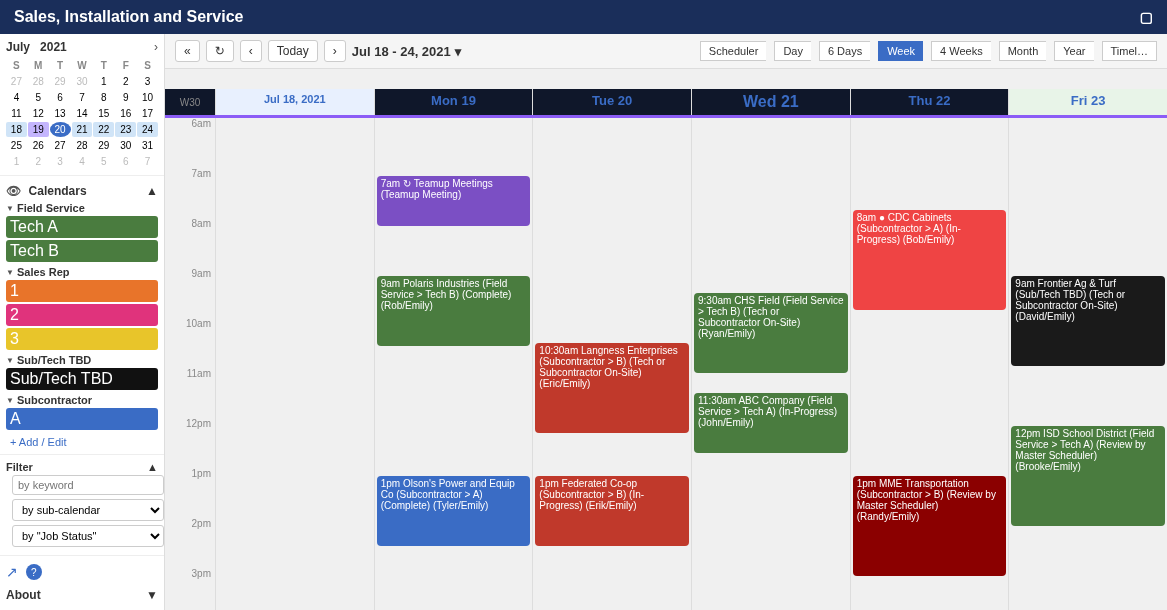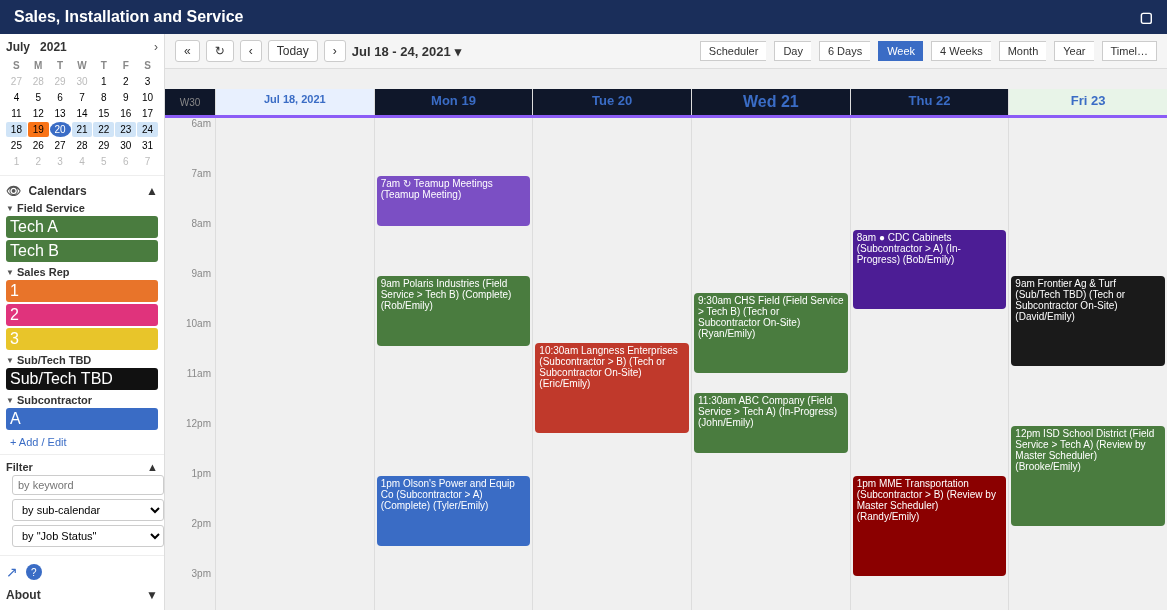--- a/index.html
+++ b/index.html
@@ -303,21 +303,21 @@
           <div class="day-cell">9</div>
           <div class="day-cell">10</div>
           <div class="day-cell">11</div>
           <div class="day-cell">12</div>
           <div class="day-cell">13</div>
           <div class="day-cell">14</div>
           <div class="day-cell">15</div>
           <div class="day-cell">16</div>
           <div class="day-cell">17</div>
           <div class="day-cell" style="background: rgb(208, 228, 247); border-radius: 2px;">18</div>
-          <div class="day-cell" style="background: #f97316; border-radius: 2px;">19</div>
+          <div class="day-cell" style="background: #c4b5fd; border-radius: 2px;">19</div>
           <div class="day-cell" style="background: rgb(58, 108, 197); border-radius: 50%; color: white;">20</div>
           <div class="day-cell" style="background: rgb(208, 228, 247); border-radius: 2px;">21</div>
           <div class="day-cell" style="background: rgb(208, 228, 247); border-radius: 2px;">22</div>
           <div class="day-cell" style="background: rgb(208, 228, 247); border-radius: 2px;">23</div>
           <div class="day-cell" style="background: rgb(208, 228, 247); border-radius: 2px;">24</div>
           <div class="day-cell">25</div>
           <div class="day-cell">26</div>
           <div class="day-cell">27</div>
           <div class="day-cell">28</div>
           <div class="day-cell">29</div>
@@ -498,20 +498,21 @@
               <div class="hour-slot"></div>
               <div class="hour-slot"></div>
               <div class="hour-slot"></div>
               <div class="hour-slot"></div>
               <div class="hour-slot"></div>
               <div class="hour-slot"></div>
               <div class="hour-slot"></div>
               <div class="hour-slot"></div>
               <div class="hour-slot"></div>
               <div class="event" style="background: rgb(192, 57, 43); top: 225px; height: 90px;">10:30am Langness Enterprises (Subcontractor &gt; B) (Tech or Subcontractor On-Site) (Eric/Emily)</div>
+              <div class="event" style="background: rgb(192, 57, 43); top: 358px; height: 70px;">1pm Federated Co-op (Subcontractor &gt; B) (In-Progress) (Erik/Emily)</div>
             </div>
             <div class="day-column" style="position: relative; min-height: 700px;">
               <div class="hour-slot"></div>
               <div class="hour-slot"></div>
               <div class="hour-slot"></div>
               <div class="hour-slot"></div>
               <div class="hour-slot"></div>
               <div class="hour-slot"></div>
               <div class="hour-slot"></div>
               <div class="hour-slot"></div>
@@ -526,21 +527,21 @@
               <div class="hour-slot"></div>
               <div class="hour-slot"></div>
               <div class="hour-slot"></div>
               <div class="hour-slot"></div>
               <div class="hour-slot"></div>
               <div class="hour-slot"></div>
               <div class="hour-slot"></div>
               <div class="hour-slot"></div>
               <div class="hour-slot"></div>
               <div class="hour-slot"></div>
-              <div class="event" style="background: #4c1d95; top: 112px; height: 79px;">8am ● CDC Cabinets (Subcontractor &gt; A) (In-Progress) (Bob/Emily)</div>
+              <div class="event" style="background: #ef4444; top: 92px; height: 100px;">8am ● CDC Cabinets (Subcontractor &gt; A) (In-Progress) (Bob/Emily)</div>
               <div class="event" style="background: rgb(139, 0, 0); top: 358px; height: 100px;">1pm MME Transportation (Subcontractor &gt; B) (Review by Master Scheduler) (Randy/Emily)</div>
             </div>
             <div class="day-column" style="position: relative; min-height: 700px;">
               <div class="hour-slot"></div>
               <div class="hour-slot"></div>
               <div class="hour-slot"></div>
               <div class="hour-slot"></div>
               <div class="hour-slot"></div>
               <div class="hour-slot"></div>
               <div class="hour-slot"></div>

